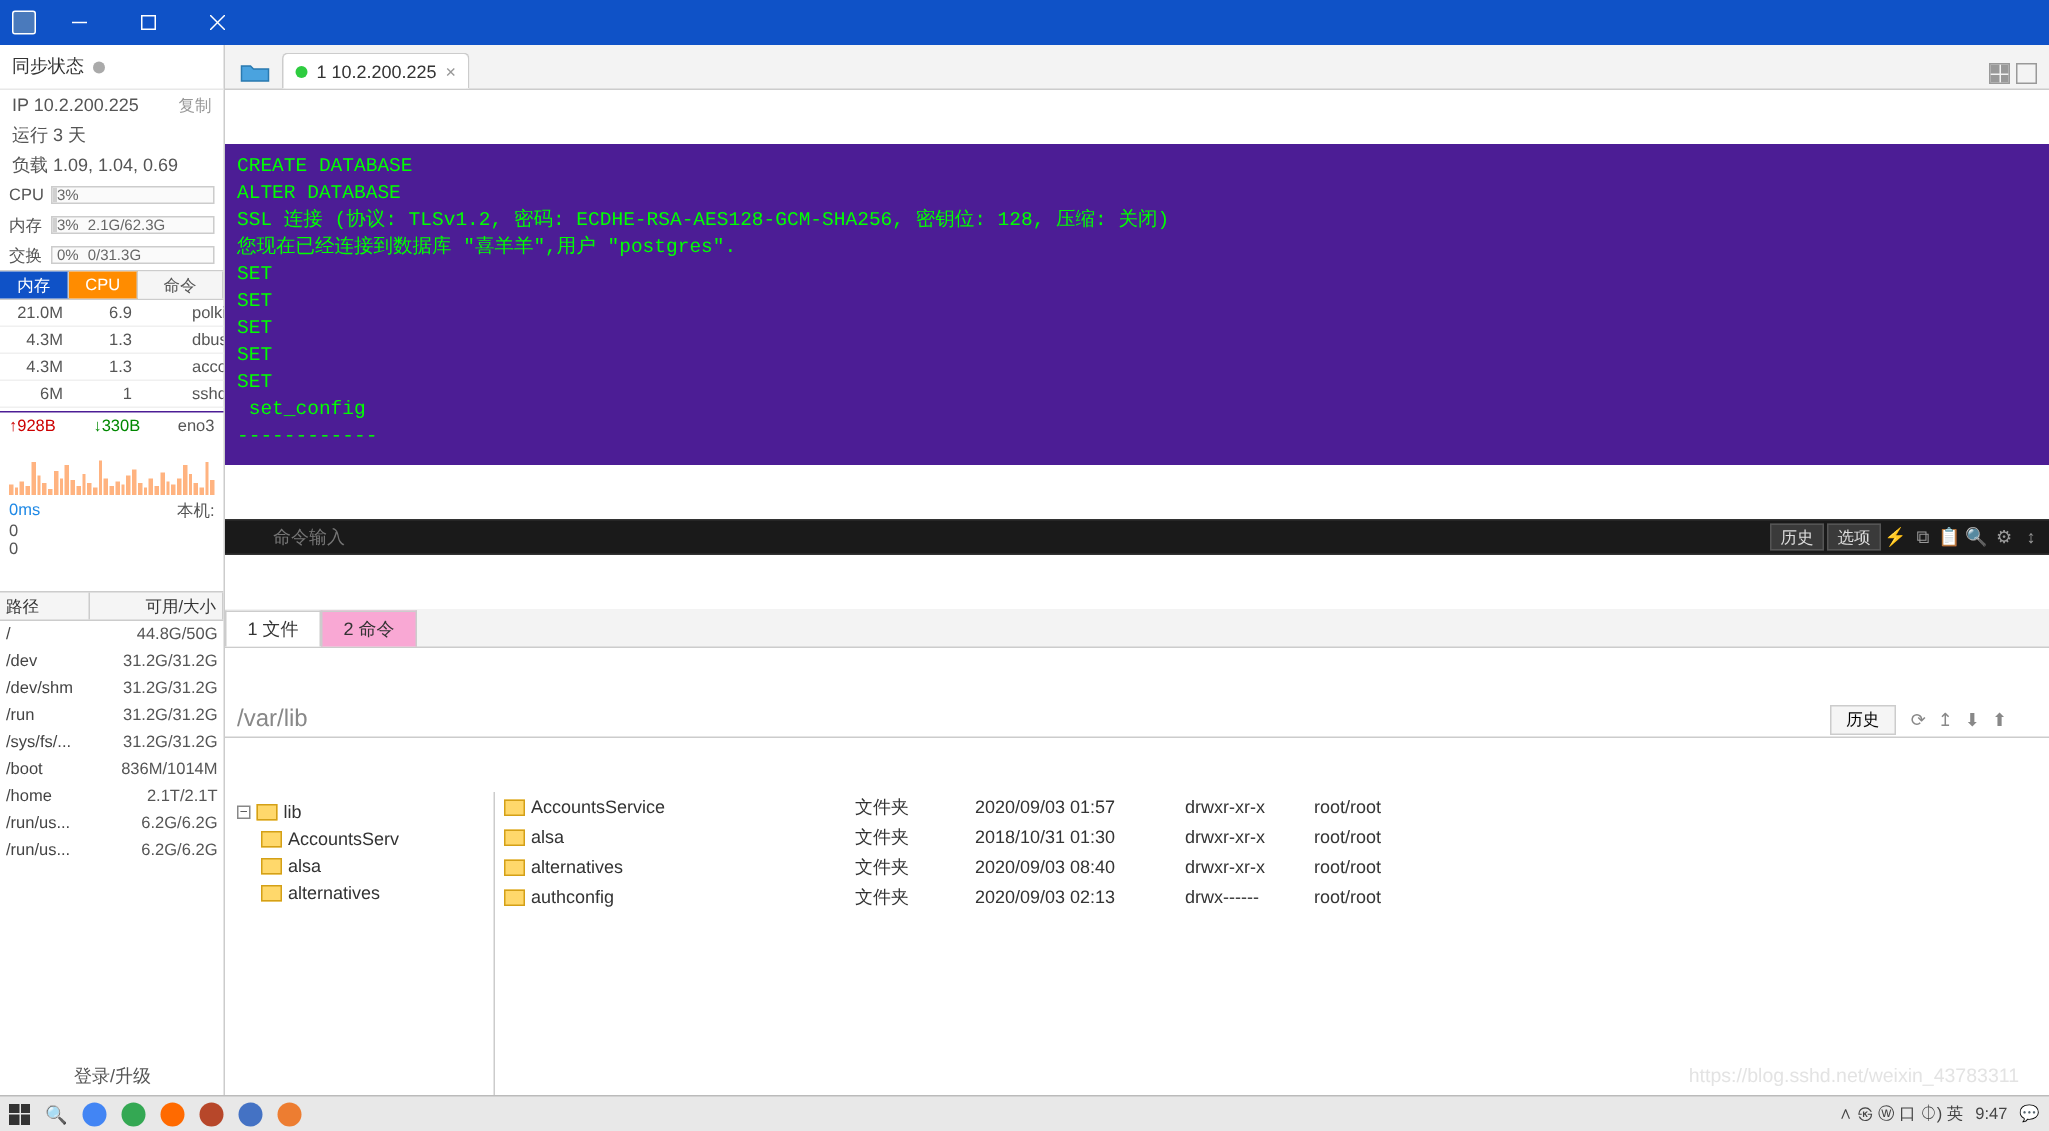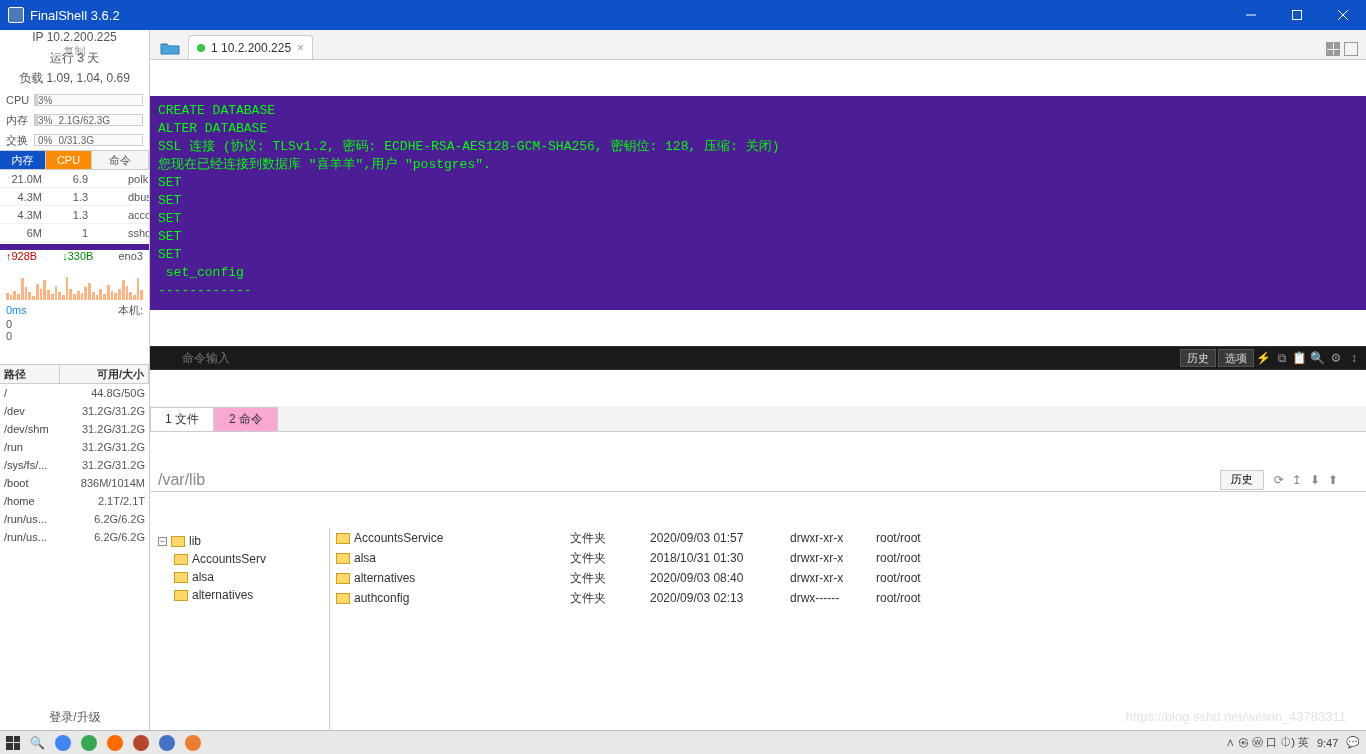--- a/index.html
+++ b/index.html
@@ -6,49 +6,49 @@
 body { width:1366px; height:754px; background:#fff; overflow:hidden; font-size:12px; color:#333; position:relative; }
 .titlebar { height:30px; background:#0f52c7; color:#fff; display:flex; align-items:center; padding:0 0 0 8px; }
 .titlebar .app-icon { width:16px; height:16px; margin-right:6px; background:#4a7abc; border:1px solid #fff; border-radius:2px; }
 .titlebar .title { flex:1; font-size:13px; }
 .titlebar .winbtn { width:46px; height:30px; display:flex; align-items:center; justify-content:center; }
 .titlebar .winbtn svg { stroke:#fff; fill:none; }
 .main { display:flex; height:700px; }
 .sidebar { width:150px; border-right:1px solid #ccc; display:flex; flex-direction:column; }
 .sync-row { height:30px; display:flex; align-items:center; padding:0 8px; border-bottom:1px solid #e8e8e8; }
 .sync-dot { width:8px; height:8px; border-radius:50%; background:#aaa; margin-left:6px; }
-.info-row { height:20px; display:flex; align-items:center; padding:0 8px; font-size:12px; color:#555; justify-content:space-between;flex-direction:column; }
+.info-row { height:20px; display:flex; align-items:center; padding:0 8px; font-size:12px; color:#555; justify-content:space-between; }
 .info-row .copy { color:#999; font-size:11px; }
 .metric-row { height:20px; display:flex; align-items:center; padding:0 6px; font-size:11px; }
 .metric-row .lbl { width:28px; color:#555; }
 .metric-row .bar { flex:1; height:12px; border:1px solid #ccc; position:relative; background:#fafafa; overflow:hidden; display:flex; align-items:center; }
 .metric-row .bar-fill { position:absolute; left:0; top:0; bottom:0; background:#d0d0d0; }
 .metric-row .bar-txt { position:relative; padding:0 3px; color:#666; font-size:10px; }
 .metric-row .bar-txt.right { margin-left:auto; }
 .proc-header { height:20px; display:flex; border-top:1px solid #ccc; border-bottom:1px solid #ccc; font-size:11px; }
 .proc-header div { display:flex; align-items:center; justify-content:center; border-right:1px solid #ccc; }
 .proc-header .h-mem { width:46px; background:#0f52c7; color:#fff; }
 .proc-header .h-cpu { width:46px; background:#ff8c00; color:#fff; }
 .proc-header .h-cmd { flex:1; background:#f5f5f5; color:#555; }
 .proc-row { height:18px; display:flex; font-size:11px; border-bottom:1px solid #f0f0f0; }
 .proc-row div { display:flex; align-items:center; padding:0 4px; }
 .proc-row .c-mem { width:46px; justify-content:flex-end; color:#555; }
 .proc-row .c-cpu { width:46px; justify-content:flex-end; color:#555; }
 .proc-row .c-cmd { flex:1; color:#555; overflow:hidden; white-space:nowrap;margin-left:32px; }
-.net-row { height:18px; display:flex; align-items:center; padding:0 6px; font-size:11px; justify-content:space-between; border-top:6px solid #4c1d95; margin-top:2px;}
+.net-row { height:18px; display:flex; align-items:center; padding:0 6px; font-size:11px; justify-content:space-between; border-top:1px solid #4c1d95; margin-top:2px;}
 .net-row .up { color:#c00; }
 .net-row .down { color:#008800; }
 .net-row .if { color:#555; }
 .graph { height:40px; padding:2px 6px; display:flex; align-items:flex-end; gap:1px; }
 .graph .gbar { flex:1; background:#ffb380; }
 .ylabels { padding:0 6px; font-size:10px; color:#555; }
 .ping-row { height:16px; display:flex; align-items:center; padding:0 6px; font-size:11px; color:#1e88e5; justify-content:space-between; }
 .zero { padding:0 6px; font-size:11px; color:#555; }
 .disk-header { height:20px; display:flex; border-top:1px solid #ccc; border-bottom:1px solid #ccc; font-size:11px; background:#f5f5f5; margin-top:4px; }
-.disk-header div { display:flex; align-items:center; padding:0 4px; border-right:1px solid #ccc;font-weight:bold; }
+.disk-header div { display:flex; align-items:center; padding:0 4px; border-right:1px solid #ccc; }
 .disk-row { height:18px; display:flex; font-size:11px; }
 .disk-row div { display:flex; align-items:center; padding:0 4px; }
 .disk-row .path { width:60px; color:#444; overflow:hidden; white-space:nowrap; }
 .disk-row .usage { flex:1; justify-content:flex-end; color:#555; }
 .login-row { position:absolute; bottom:24px; left:0; width:150px; text-align:center; font-size:12px; color:#555; padding:4px; }
 .right { flex:1; display:flex; flex-direction:column;gap:36px; }
 .tabbar { height:30px; background:#f3f3f3; border-bottom:1px solid #ccc; display:flex; align-items:flex-end; padding-left:6px; gap:4px; }
 .open-icon { width:28px; height:22px; display:flex; align-items:center; justify-content:center; }
 .tab { height:24px; background:#fff; border:1px solid #ccc; border-bottom:none; border-radius:4px 4px 0 0; display:flex; align-items:center; padding:0 8px; gap:6px; font-size:12px; }
 .tab .dot { width:8px; height:8px; border-radius:50%; background:#2ecc40; }
@@ -95,21 +95,20 @@
 .taskbar .start { width:14px; height:14px; display:grid; grid-template-columns:1fr 1fr; grid-template-rows:1fr 1fr; gap:1px;}
 .taskbar .start div{ background:#333;}
 .taskbar .ticon { width:16px; height:16px; border-radius:50%; }
 .taskbar .right-side { margin-left:auto; display:flex; align-items:center; gap:8px; color:#444; font-size:11px;}
 </style>
 </head>
 <body>
 
 <div class="titlebar">
   <div class="app-icon"></div>
-  <div class="title">FinalShell 3.6.2</div>
   <div class="winbtn">
       <svg width="10" height="10">
         <line x1="0" y1="5" x2="10" y2="5" stroke-width="1"></line>
       </svg>
     </div>
   <div class="winbtn">
       <svg width="10" height="10">
         <rect x="0.5" y="0.5" width="9" height="9" stroke-width="1"></rect>
       </svg>
     </div>
@@ -117,20 +116,24 @@
       <svg width="10" height="10">
         <line x1="0" y1="0" x2="10" y2="10" stroke-width="1"></line>
         <line x1="10" y1="0" x2="0" y2="10" stroke-width="1"></line>
       </svg>
     </div>
 </div>
 
 <div class="main">
 
   <div class="sidebar">
+    <div class="sync-row">
+      <span>同步状态</span>
+      <div class="sync-dot"></div>
+    </div>
     <div class="info-row">
       <span>IP 10.2.200.225</span>
       <span class="copy">复制</span>
     </div>
     <div class="info-row">
         <span>运行 3 天</span>
       </div>
     <div class="info-row">
         <span>负载 1.09, 1.04, 0.69</span>
       </div>

